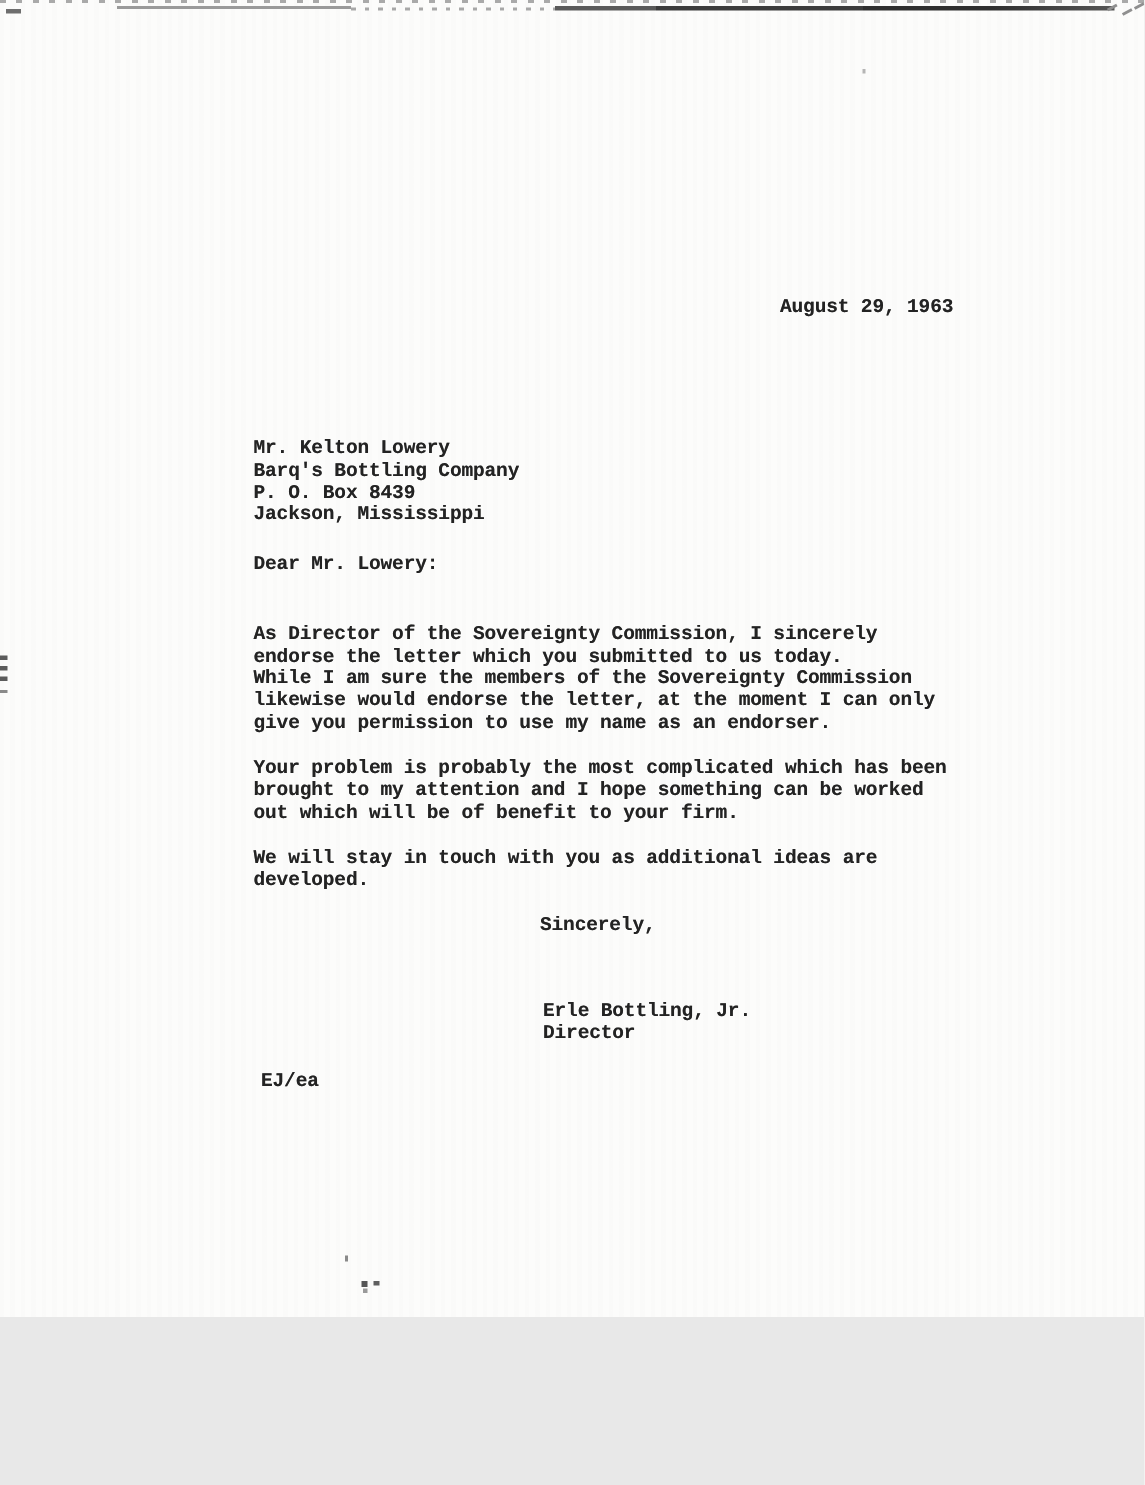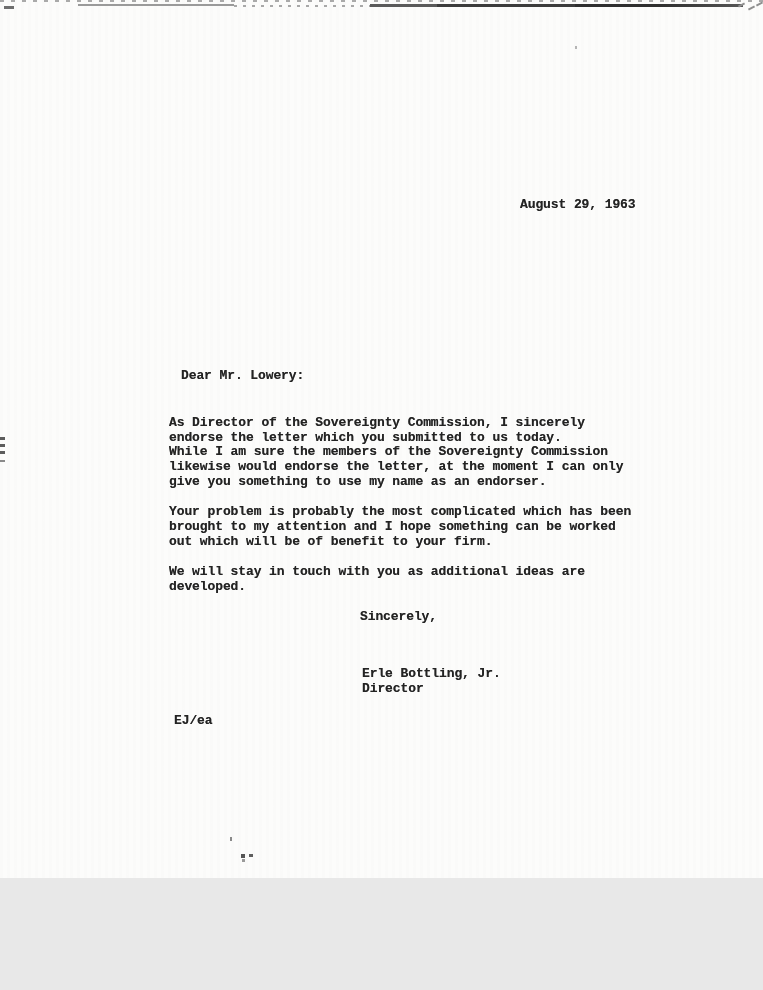--- a/index.html
+++ b/index.html
@@ -17,21 +17,21 @@
   .block {
     position: absolute;
     font-size: 13px;
     line-height: 14.8px;
     letter-spacing: -0.1px;
     white-space: pre;
     text-shadow: 0 0 0.3px rgba(20,20,20,0.55);
   }
   .date       { left: 520px; top: 198px; }
   .recipient  { left: 169px; top: 292px; }
-  .salutation { left: 169px; top: 369px; margin-left: 12px; }
+  .salutation { left: 169px; top: 369px; }
   .p1         { left: 169px; top: 416px; }
   .p2         { left: 169px; top: 445px; }
   .p3         { left: 169px; top: 505px; }
   .p4         { left: 169px; top: 565px; }
   .closing    { left: 360px; top: 610px; }
   .signature  { left: 362px; top: 667px; }
   .initials   { left: 174px; top: 714px; }
 
   
   .art { position: absolute; pointer-events: none; }
@@ -90,29 +90,33 @@
   <div class="art hatch h2"></div>
   <div class="art hatch h3"></div>
 
   <div class="art edge-dash e1"></div>
   <div class="art edge-dash e2"></div>
   <div class="art edge-dash e3"></div>
   <div class="art edge-dash e4"></div>
 
   <div class="block date">August 29, 1963</div>
 
+  <div class="block recipient">Mr. Kelton Lowery
+Barq's Bottling Company
+P. O. Box 8439
+Jackson, Mississippi</div>
 
   <div class="block salutation">Dear Mr. Lowery:</div>
 
   <div class="block p1">As Director of the Sovereignty Commission, I sincerely
 endorse the letter which you submitted to us today.</div>
 
   <div class="block p2">While I am sure the members of the Sovereignty Commission
 likewise would endorse the letter, at the moment I can only
-give you something to use my name as an endorser.</div>
+give you permission to use my name as an endorser.</div>
 
   <div class="block p4">We will stay in touch with you as additional ideas are
 developed.</div>
 
   <div class="block p3">Your problem is probably the most complicated which has been
 brought to my attention and I hope something can be worked
 out which will be of benefit to your firm.</div>
 
   <div class="block closing">Sincerely,</div>
 

